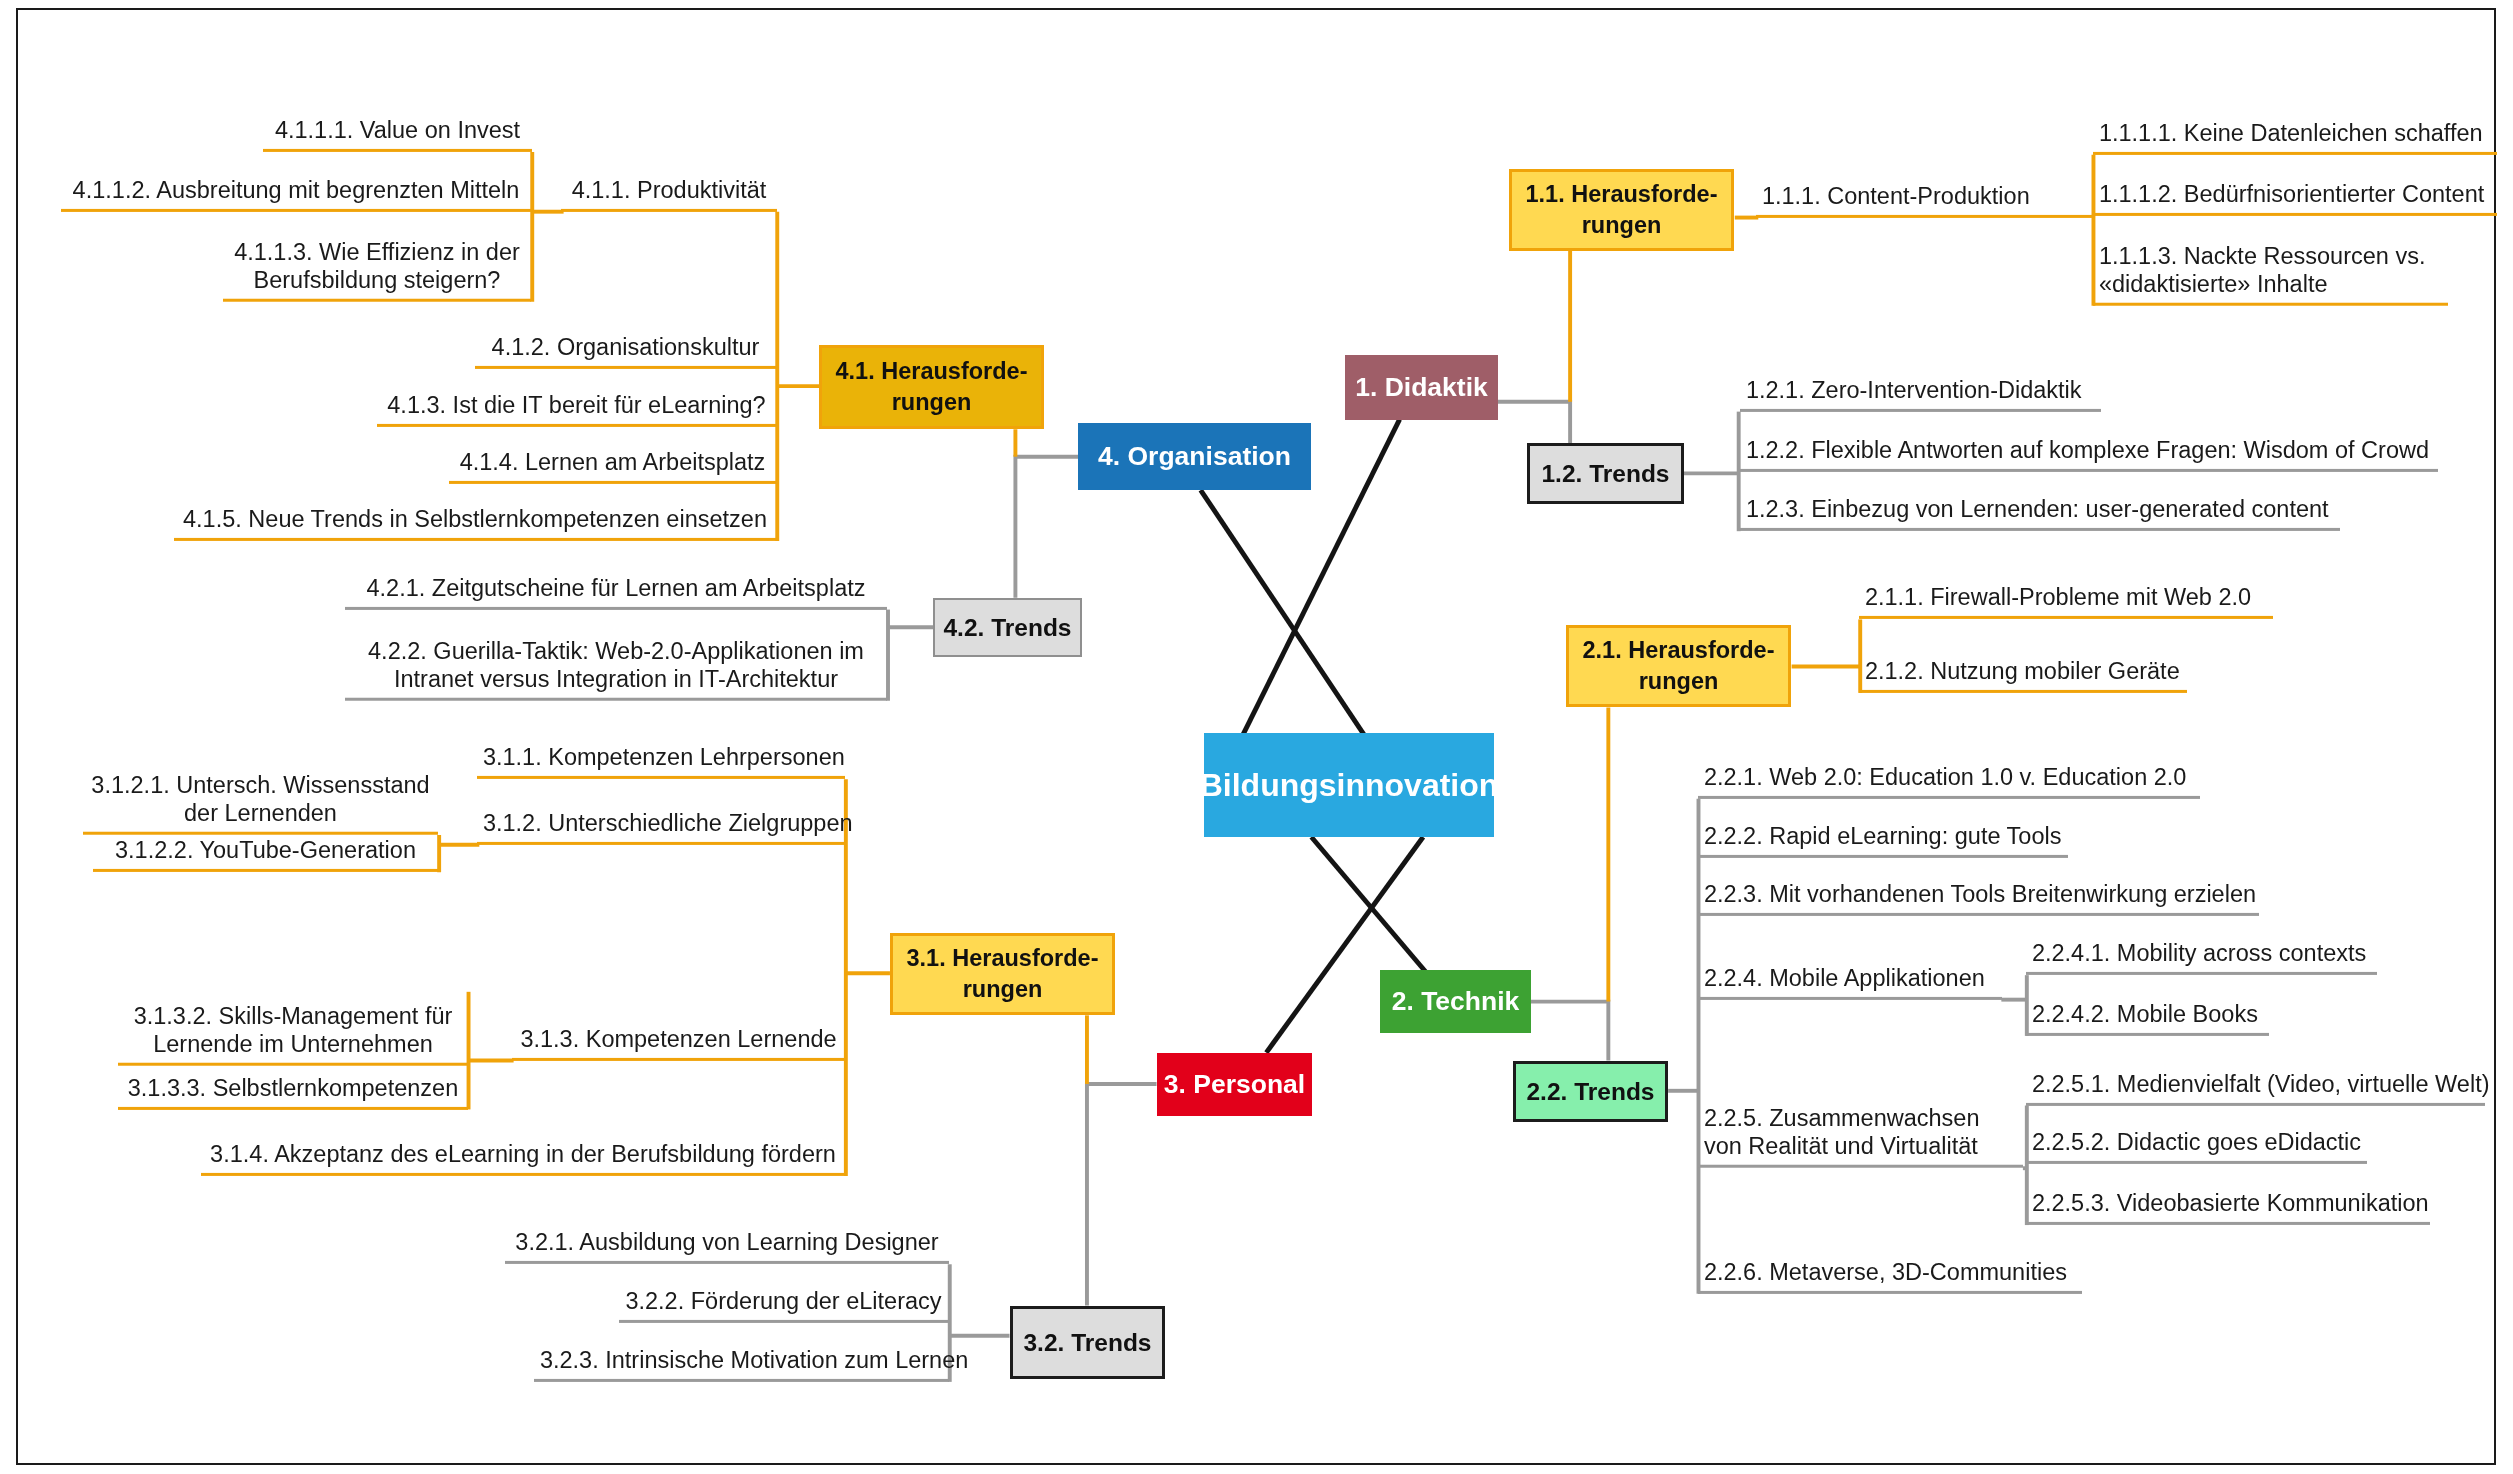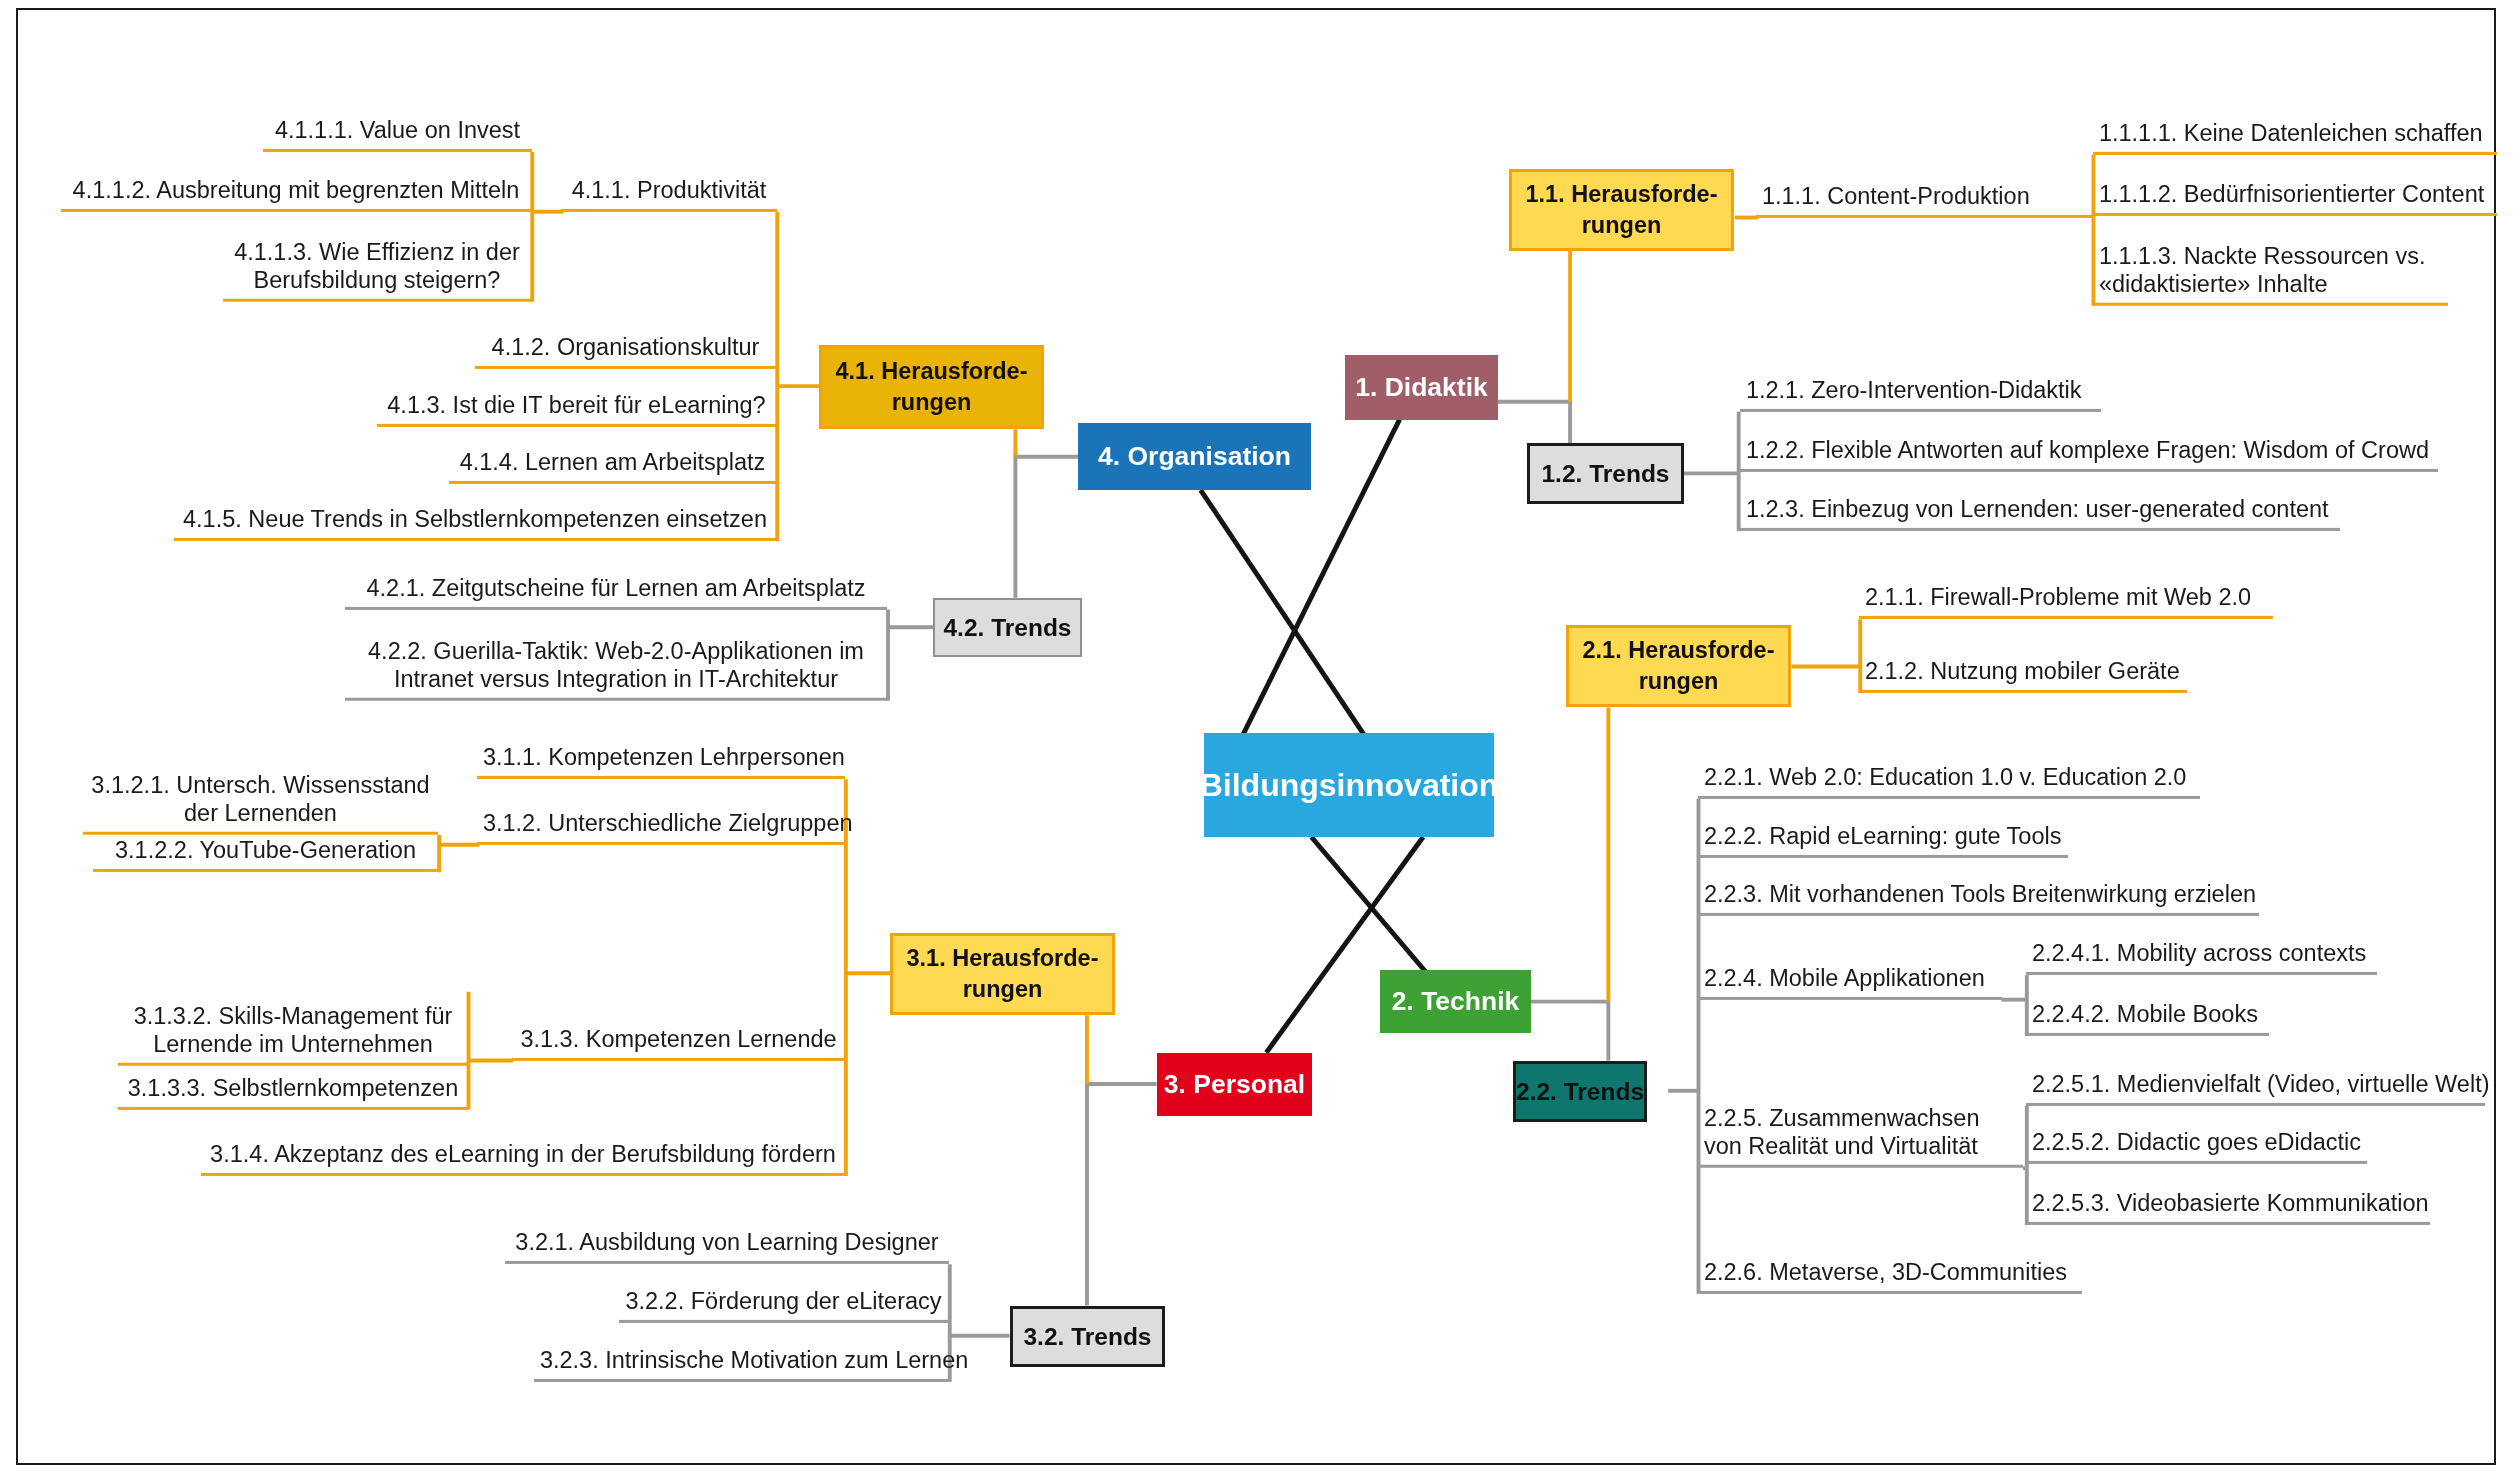--- a/index.html
+++ b/index.html
@@ -90,22 +90,22 @@
   <div class="box chal" style="left: 1509px; top: 169px; width: 225px; height: 82px; background: rgb(255, 217, 81);">1.1. Herausforde-
 rungen</div>
   <div class="box chal" style="left: 1566px; top: 625px; width: 225px; height: 82px; background: rgb(255, 217, 81);">2.1. Herausforde-
 rungen</div>
   <div class="box chal" style="left: 890px; top: 933px; width: 225px; height: 82px; background: rgb(255, 217, 81);">3.1. Herausforde-
 rungen</div>
   <div class="box chal" style="left: 819px; top: 345px; width: 225px; height: 84px; background: #eab308;">4.1. Herausforde-
 rungen</div>
 
   <div class="box trend" style="left: 1527px; top: 443px; width: 157px; height: 61px; background: rgb(221, 221, 221);">1.2. Trends</div>
-  <div class="box trend" style="left: 1513px; top: 1061px; width: 134px; height: 61px; background: #0f766e;">2.2. Trends</div>
-  <div class="box trend" style="left: 1010px; top: 1306px; width: 155px; height: 61px; background: rgb(221, 221, 221);">3.2. Trends</div>
+  <div class="box trend" style="left: 1513px; top: 1061px; width: 155px; height: 61px; background: #86efac;">2.2. Trends</div>
+  <div class="box trend" style="left: 1010px; top: 1306px; width: 155px; height: 73px; background: rgb(221, 221, 221);">3.2. Trends</div>
   <div class="box trend lt" style="left: 933px; top: 598px; width: 149px; height: 59px; background: rgb(221, 221, 221);">4.2. Trends</div>
 
   <div class="leaf l" style="left:1756px;top:218px;width:338px;">1.1.1. Content-Produktion</div>
   <div class="leaf l" style="left:2093px;top:155px;width:404px;">1.1.1.1. Keine Datenleichen schaffen</div>
   <div class="leaf l" style="left:2093px;top:216px;width:404px;">1.1.1.2. Bedürfnisorientierter Content</div>
   <div class="leaf l" style="left:2093px;top:306px;width:355px;">1.1.1.3. Nackte Ressourcen vs.
 «didaktisierte» Inhalte</div>
   <div class="leaf g l" style="left:1740px;top:412px;width:361px;">1.2.1. Zero-Intervention-Didaktik</div>
   <div class="leaf g l" style="left:1740px;top:472px;width:698px;">1.2.2. Flexible Antworten auf komplexe Fragen: Wisdom of Crowd</div>
   <div class="leaf g l" style="left:1740px;top:531px;width:600px;">1.2.3. Einbezug von Lernenden: user-generated content</div>

